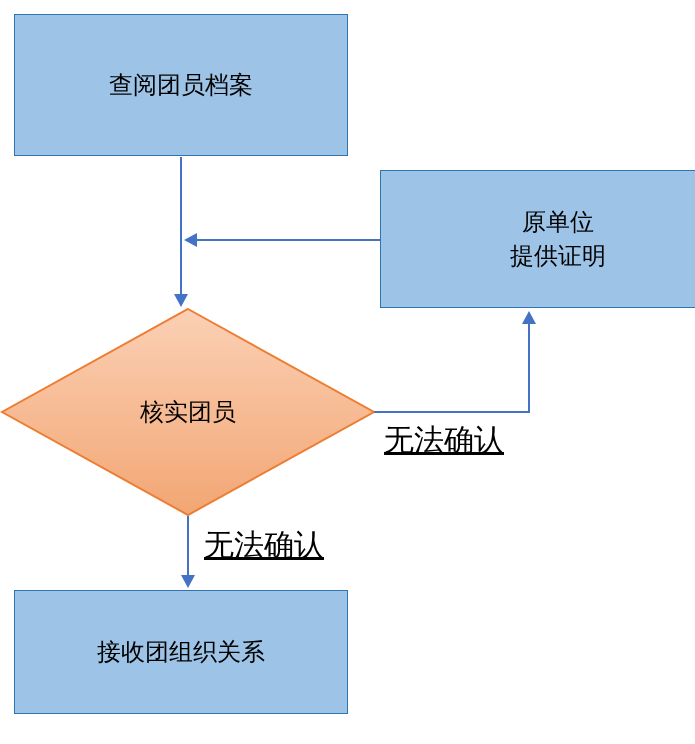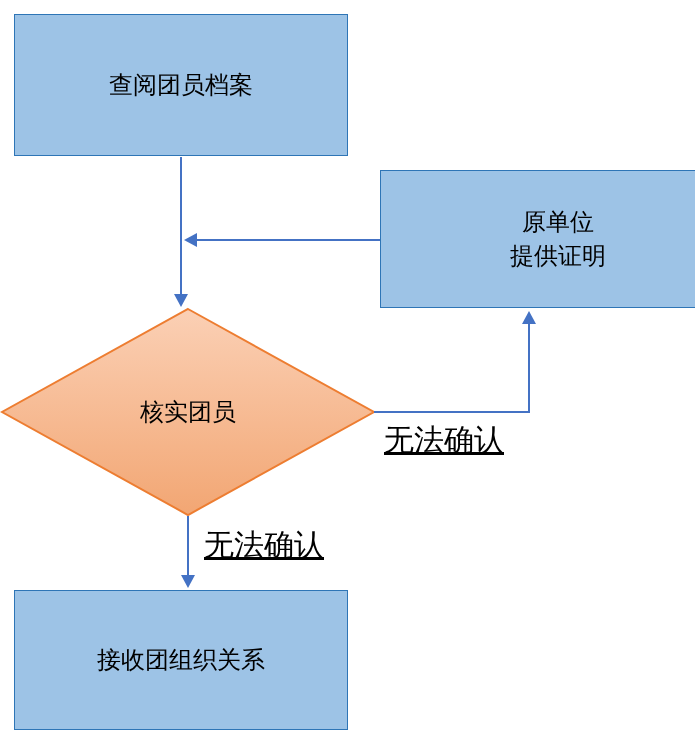--- a/index.html
+++ b/index.html
@@ -29,21 +29,21 @@
     justify-content: center;
     text-align: center;
     box-sizing: border-box;
   }
   .rect-node {
     background: var(--rect-fill);
     border: 1.5px solid var(--rect-border);
   }
   #node-review  { left: 14px;  top: 14px;  width: 334px; height: 142px; }
   #node-proof   { left: 380px; top: 170px; width: 356px; height: 138px; justify-content: center; }
-  #node-receive { left: 14px;  top: 590px; width: 334px; height: 140px; }
+  #node-receive { left: 14px;  top: 590px; width: 334px; height: 124px; }
   #node-verify-label { left: 2px; top: 308px; width: 372px; height: 208px; gap: 36px; }
   .node-label {
     font-size: 24px;
     line-height: 1.4;
     white-space: nowrap;
   }
   .edge-label {
     position: absolute;
     font-size: 30px;
     line-height: 1.1;

